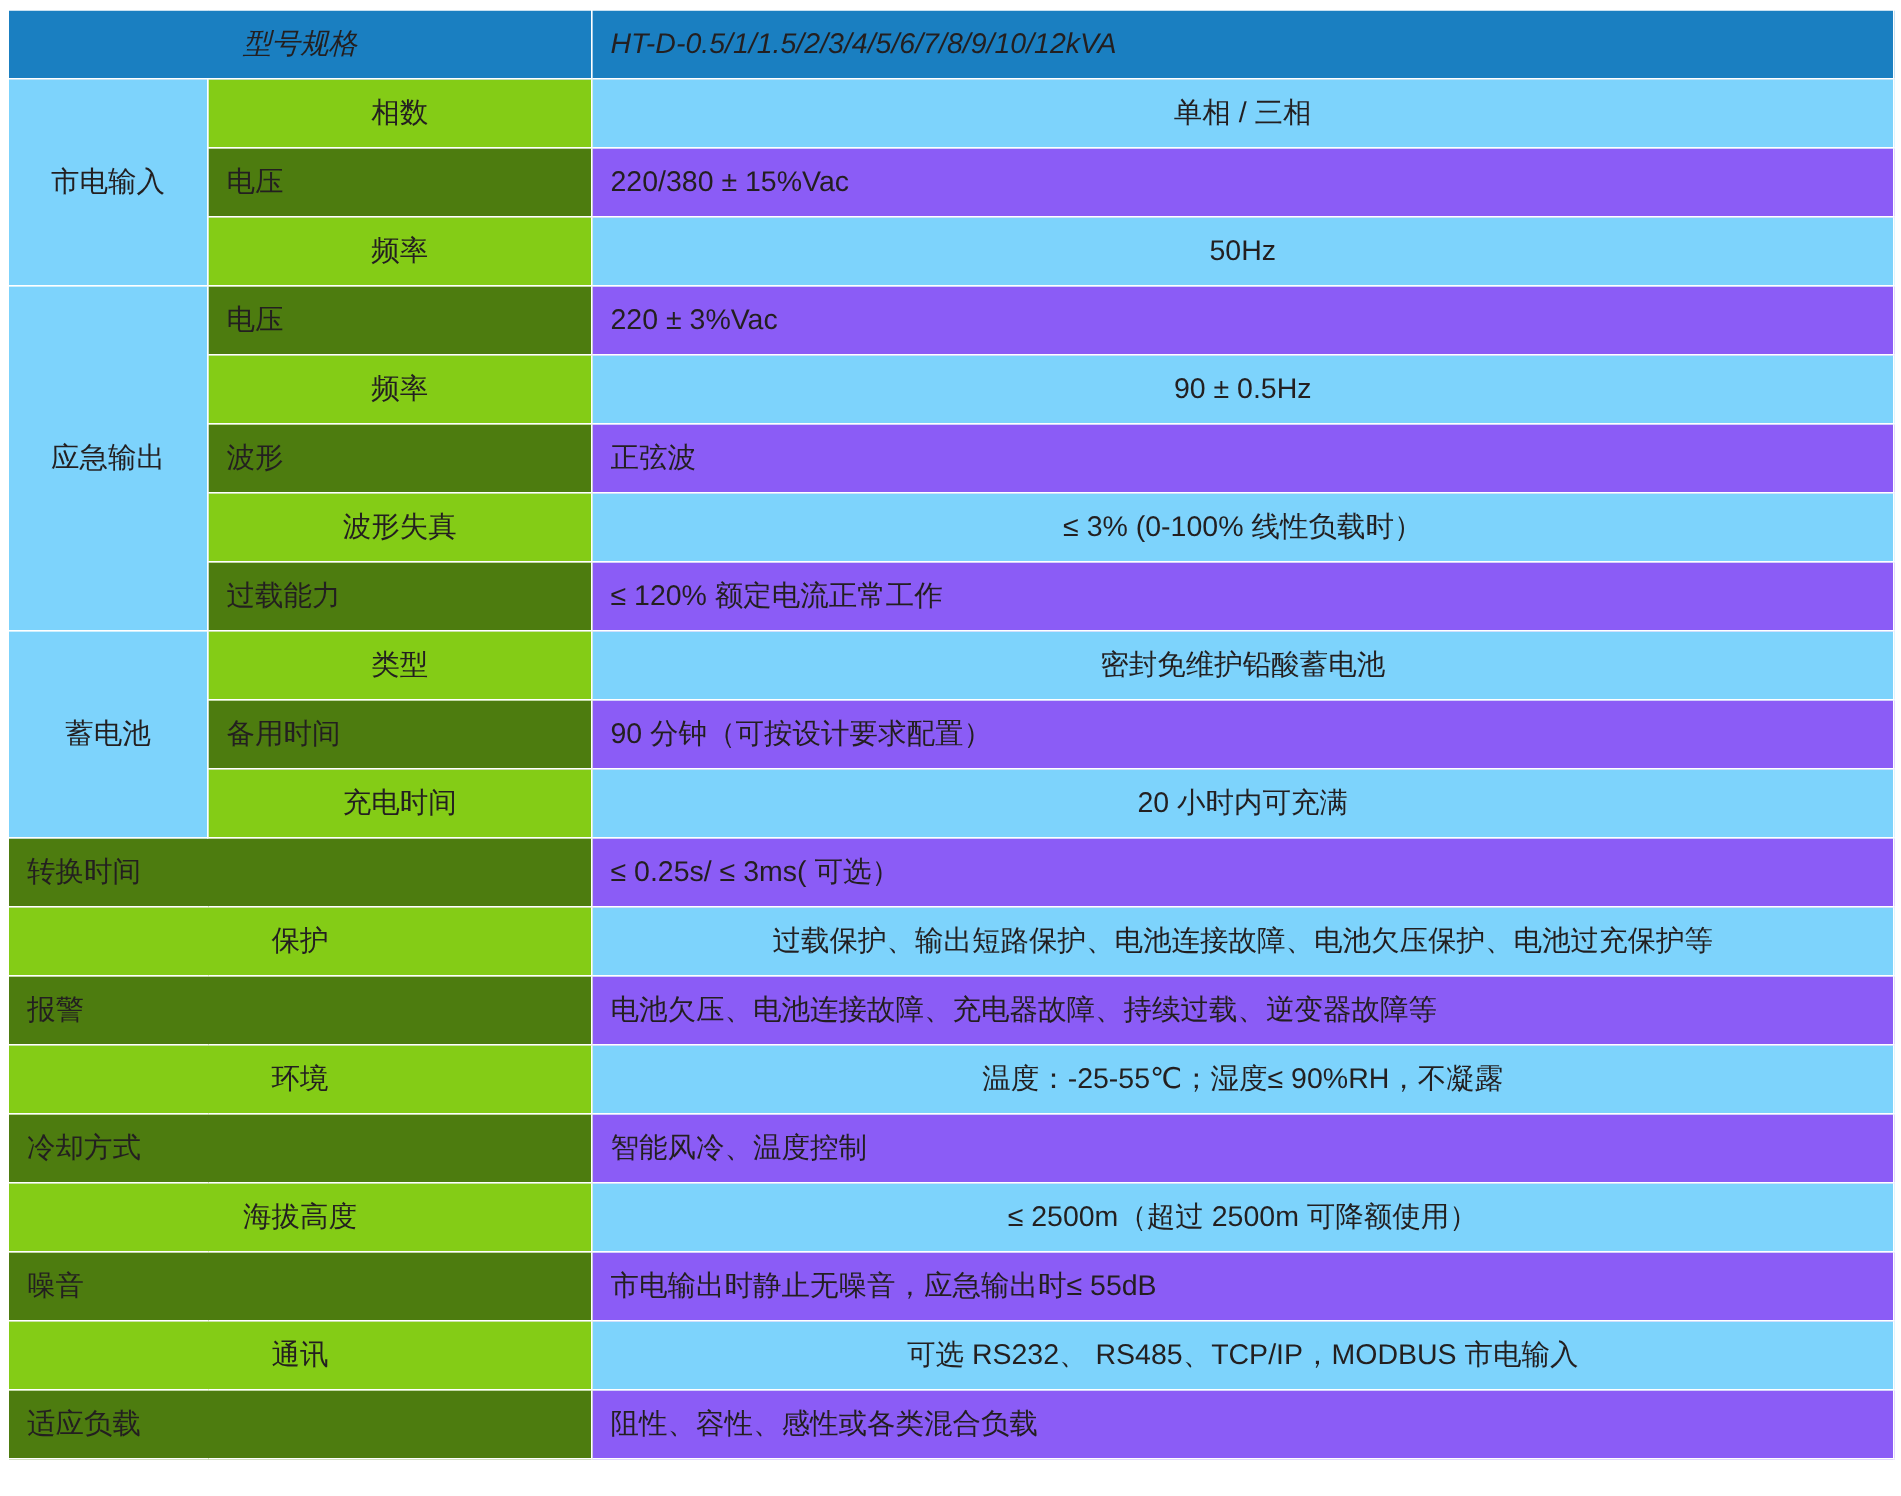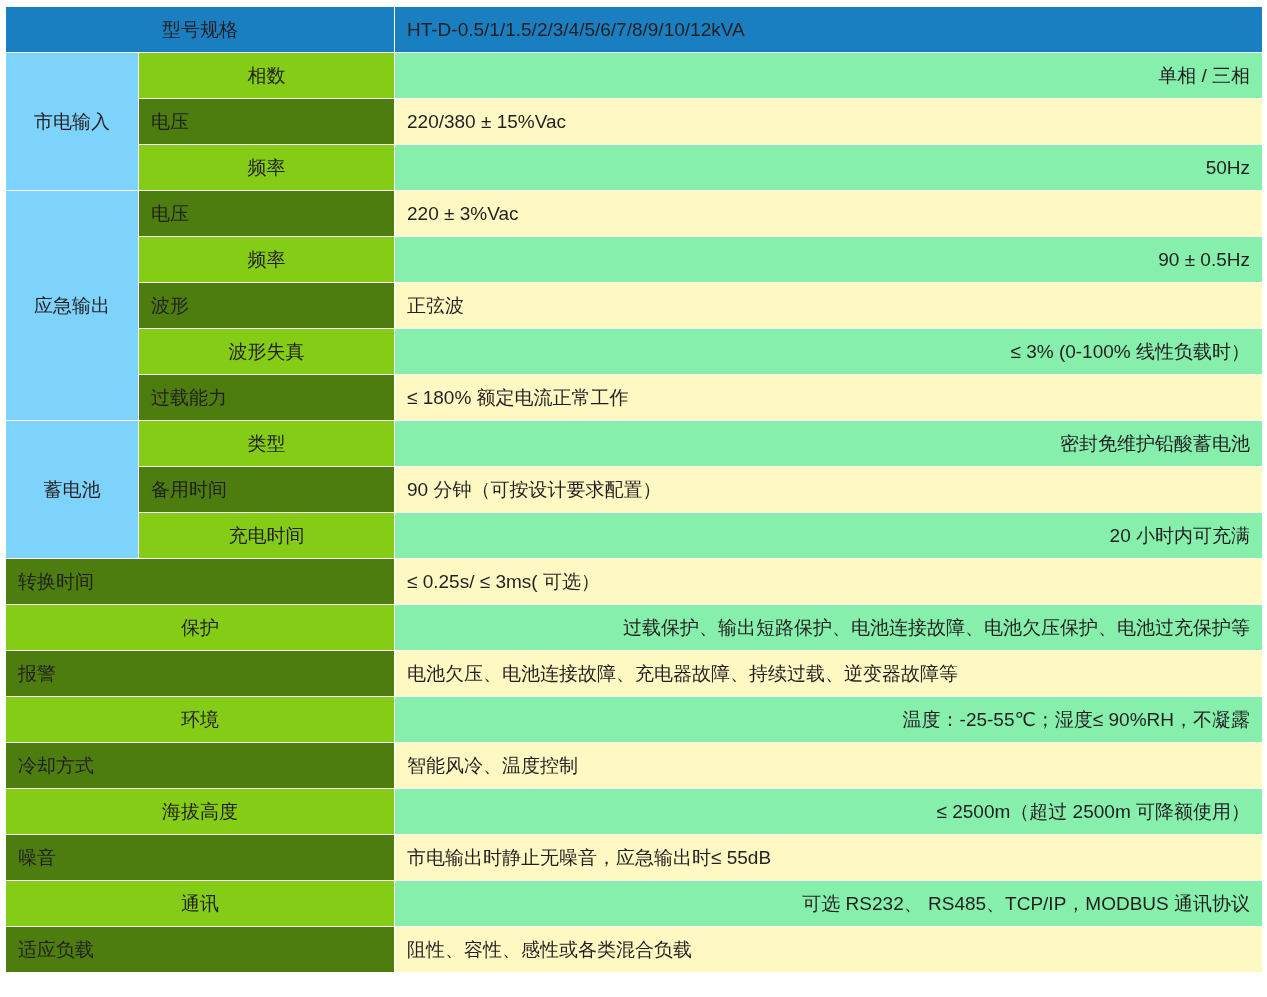--- a/index.html
+++ b/index.html
@@ -33,43 +33,44 @@
   col.c1 { width: 133px; }
   col.c2 { width: 256px; }
   col.c3 { width: 868px; }
 
   
   .hdr-label, .hdr-value {
     background: #1a7fc1;
     color: #ffffff;
     font-size: 19px;
     text-align: center;
+    font-style: italic;
   }
   .hdr-value { text-align: left; }
 
   
   .group {
     background: #7dd3fc;
     text-align: center;
   }
   
   .lbl-light {
     background: #84cc16;
     text-align: center;
   }
   .lbl-dark {
     background: #4d7c0f;
   }
   
   .val-light {
-    background: #86efac;
-    text-align: right;
+    background: #7dd3fc;
+    text-align: center;
   }
   .val-dark {
-    background: #fef9c3;
+    background: #8b5cf6;
     text-align: left;
   }
 </style>
 </head>
 <body>
 
 <table id="spec-table">
   <colgroup>
     <col class="c1">
       <col class="c2">
@@ -108,21 +109,21 @@
     <tr>
       <td class="lbl-dark">波形</td>
       <td class="val-dark">正弦波</td>
     </tr>
     <tr>
       <td class="lbl-light">波形失真</td>
       <td class="val-light">≤ 3% (0-100% 线性负载时）</td>
     </tr>
     <tr>
       <td class="lbl-dark">过载能力</td>
-      <td class="val-dark">≤ 180% 额定电流正常工作</td>
+      <td class="val-dark">≤ 120% 额定电流正常工作</td>
     </tr>
 
     <tr>
       <td class="group" rowspan="3">蓄电池</td>
       <td class="lbl-light">类型</td>
       <td class="val-light">密封免维护铅酸蓄电池</td>
     </tr>
     <tr>
       <td class="lbl-dark">备用时间</td>
       <td class="val-dark">90 分钟（可按设计要求配置）</td>
@@ -155,20 +156,20 @@
     <tr>
       <td class="lbl-light" colspan="2">海拔高度</td>
       <td class="val-light">≤ 2500m（超过 2500m 可降额使用）</td>
     </tr>
     <tr>
       <td class="lbl-dark" colspan="2">噪音</td>
       <td class="val-dark">市电输出时静止无噪音，应急输出时≤ 55dB</td>
     </tr>
     <tr>
       <td class="lbl-light" colspan="2">通讯</td>
-      <td class="val-light">可选 RS232、 RS485、TCP/IP，MODBUS 通讯协议</td>
+      <td class="val-light">可选 RS232、 RS485、TCP/IP，MODBUS 市电输入</td>
     </tr>
     <tr>
       <td class="lbl-dark" colspan="2">适应负载</td>
       <td class="val-dark">阻性、容性、感性或各类混合负载</td>
     </tr>
   </tbody>
 </table>
 
 </body></html>

